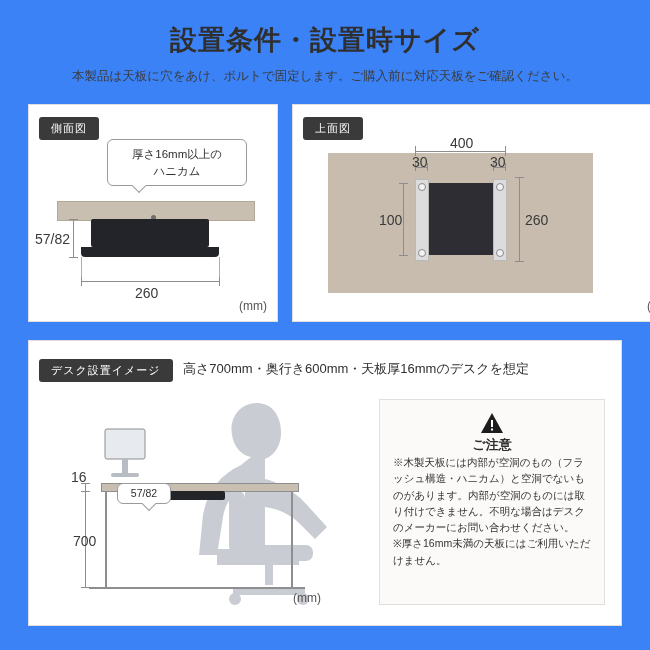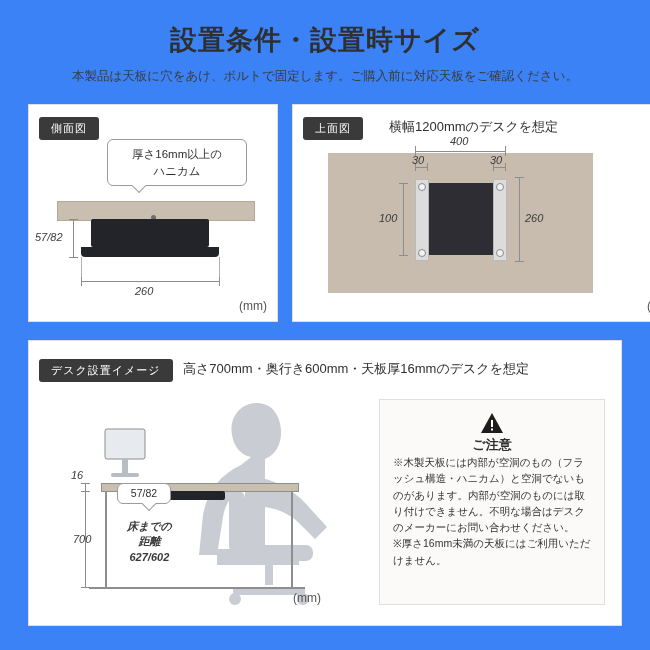--- a/index.html
+++ b/index.html
@@ -70,24 +70,23 @@
     color: #2f2f2f;
     white-space: nowrap;
   }
   .mm {
     position: absolute;
     font-size: 12px;
     color: #555;
   }
   .dim-label {
     position: absolute;
-    font-size: 11px;
+    font-size: 14px;
     color: #3a3a3a;
     white-space: nowrap;
-    font-style: italic;
   }
   .line-h { position: absolute; height: 1px; background: #8d8d8d; }
   .line-v { position: absolute; width: 1px; background: #8d8d8d; }
   .tickv  { position: absolute; width: 1px; background: #8d8d8d; }
   .tickh  { position: absolute; height: 1px; background: #8d8d8d; }
 
   
   .callout {
     position: absolute;
     border: 1px solid #9a9a9a;
@@ -228,21 +227,20 @@
     <div class="line-v" style="left:52px; top:152px; height:20px; background:#b0b0b0;"></div>
     <div class="line-v" style="left:190px; top:152px; height:20px; background:#b0b0b0;"></div>
     <div class="dim-label" style="left:106px; top:180px;">260</div>
 
     <div class="mm" style="right:10px; bottom:8px;">(mm)</div>
   </div>
 
   <div class="panel" id="panel-top">
 
     <div class="tag" style="left:10px; top:12px;">上面図</div>
-    <div class="tag-note" style="left:96px; top:13px;">横幅1200mmのデスクを想定</div>
 
     <div class="top-desk" style="left:35px; top:48px; width:265px; height:140px;"></div>
 
     <div class="top-plate" style="left:128px; top:78px; width:78px; height:72px;"></div>
 
     <div class="top-bracket" style="left:122px; top:74px; width:12px; height:80px;"></div>
     <div class="top-bracket" style="left:200px; top:74px; width:12px; height:80px;"></div>
     <div class="screwhole" style="left:125px; top:78px;"></div>
     <div class="screwhole" style="left:125px; top:144px;"></div>
     <div class="screwhole" style="left:203px; top:78px;"></div>
@@ -309,23 +307,20 @@
 
     <div class="line-v" style="left:56px; top:142px; height:8px;"></div>
     <div class="tickh" style="left:52px; top:142px; width:9px;"></div>
     <div class="tickh" style="left:52px; top:150px; width:9px;"></div>
     <div class="dim-label" style="left:42px; top:128px;">16</div>
 
     <div class="callout" style="left:88px; top:142px; width:44px; padding:2px 4px; font-size:10.5px;">
       <span>57/82</span>
     </div>
 
-    <div class="dim-label" style="left:98px; top:178px; text-align:center; line-height:1.4; white-space:pre-line; font-weight:bold;">床までの
-距離
-627/602</div>
 
     <div class="line-v" style="left:56px; top:150px; height:96px;"></div>
     <div class="tickh" style="left:52px; top:246px; width:9px;"></div>
     <div class="dim-label" style="left:44px; top:192px;">700</div>
 
     <div class="mm" style="left:264px; top:250px;">(mm)</div>
 
     <div class="caution-box">
       <svg class="caution-icon" viewBox="0 0 24 22">
         <path d="M12 1 L23 21 L1 21 Z" fill="#1d1d1d"></path>

